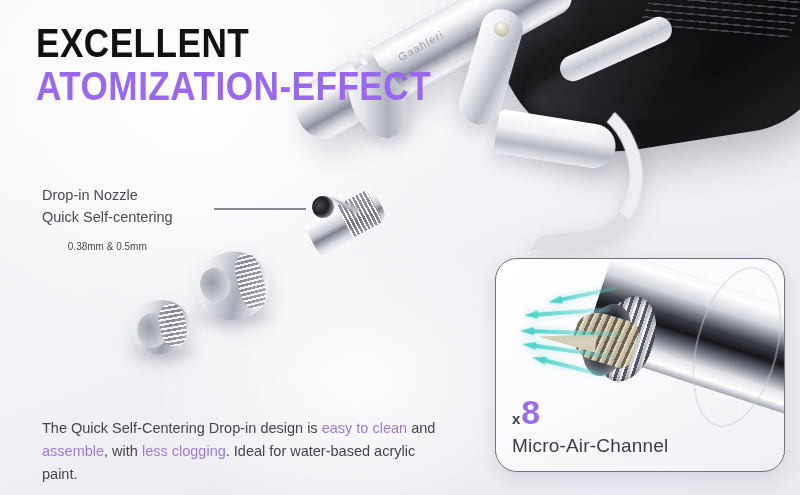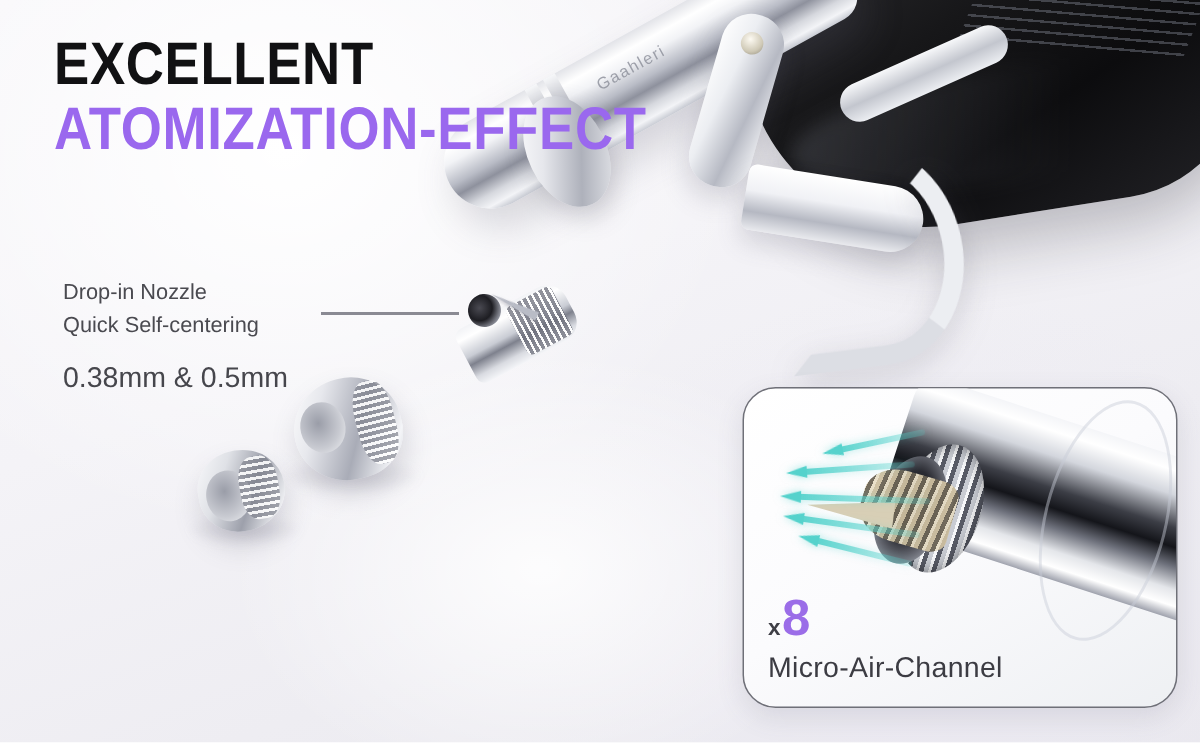--- a/index.html
+++ b/index.html
@@ -67,22 +67,23 @@
     position: absolute;
     left: 42px;
     top: 184px;
     z-index: 40;
     color: #4a4a50;
     font-size: 14.5px;
     line-height: 1.52;
   }
   .callout .sub {
     margin-top: 11px;
-    font-size: 19px;
+    font-size: 10px;
     color: #46464c;
+    text-align: center;
   }
   .leader-line {
     position: absolute;
     left: 214px;
     top: 208px;
     width: 92px;
     height: 2px;
     background: #8a8a93;
     z-index: 40;
   }
@@ -551,20 +552,23 @@
     <div class="line line2">ATOMIZATION-EFFECT</div>
   </div>
 
   <div class="callout">
     <div>Drop-in Nozzle</div>
     <div>Quick Self-centering</div>
     <div class="sub">0.38mm &amp; 0.5mm</div>
   </div>
   <div class="leader-line"></div>
 
+  <p class="paragraph">
+    <span>The Quick Self-Centering Drop-in design is </span><span class="hl">easy to clean</span><span> and </span><span class="hl">assemble</span><span>, with </span><span class="hl">less clogging</span><span>. Ideal for water-based acrylic paint.</span>
+  </p>
 
   <div class="inset">
     <div class="macro-barrel"></div>
     <div class="glass-ring"></div>
     <div class="macro-collar"></div>
     <div class="macro-mouth"></div>
     <div class="macro-pins"></div>
     <div class="macro-tip"></div>
 
     <div class="arrow a5"></div>

